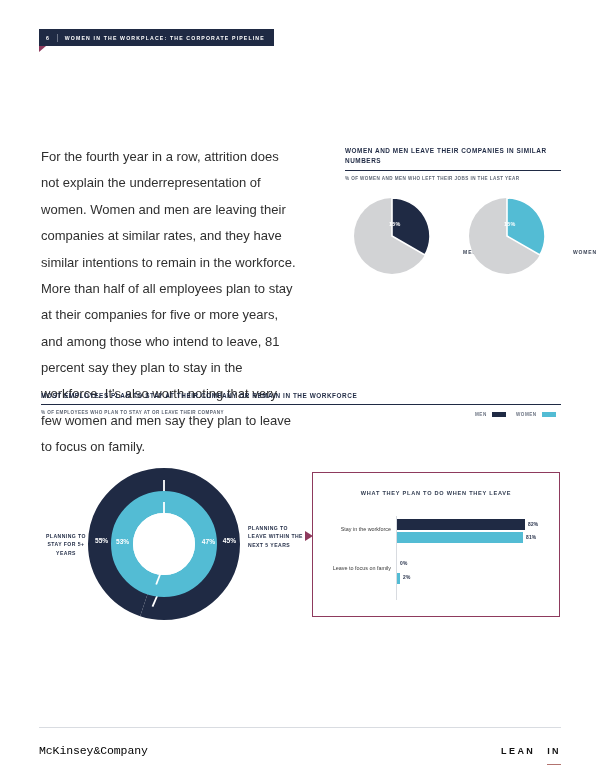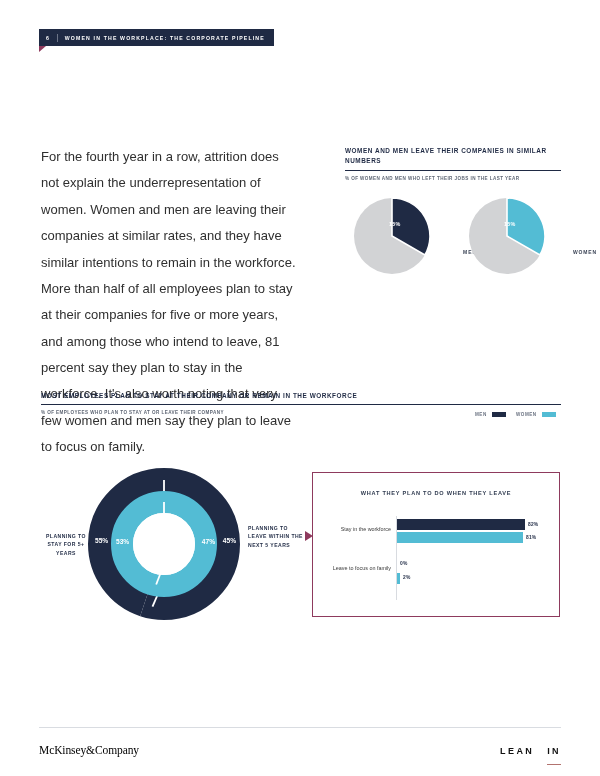--- a/index.html
+++ b/index.html
@@ -121,29 +121,29 @@
   .bar{position:absolute;height:11px;}
   .bar-val{
     position:absolute;font-size:4.9px;font-weight:700;color:#1f2a44;letter-spacing:.2px;
   }
   .axis-line{position:absolute;width:1px;background:#d8dbe0;}
 
   
   .footer-rule{position:absolute;left:39px;top:727px;width:522px;border-top:1px solid #d9dce1;}
   .mck{
     position:absolute;left:39px;top:744px;
-    font-family:Liberation Serif, serif;
+    font-family:Liberation Mono, monospace;
     font-size:11.5px;color:#000;letter-spacing:-.1px;
   }
   .leanin{
     position:absolute;right:39px;top:746px;
     font-size:9px;font-weight:700;letter-spacing:2.4px;color:#111;
-    display:flex;align-items:baseline;gap:13px;
-  }
-  .leanin .in{border-bottom:1.5px solid #b2736f;padding-bottom:8px;}
+    display:flex;align-items:baseline;gap:0;
+  }
+  .leanin .in{border-bottom:1.5px solid #b2736f;padding-bottom:8px;margin-left:12px;}
 </style>
 </head>
 <body>
 
 <div class="page">
 
   <div class="hdr-tab">
     <span class="hdr-num">6</span>
     <span class="hdr-sep"></span>
     <span class="hdr-title">WOMEN IN THE WORKPLACE: THE CORPORATE PIPELINE</span>

